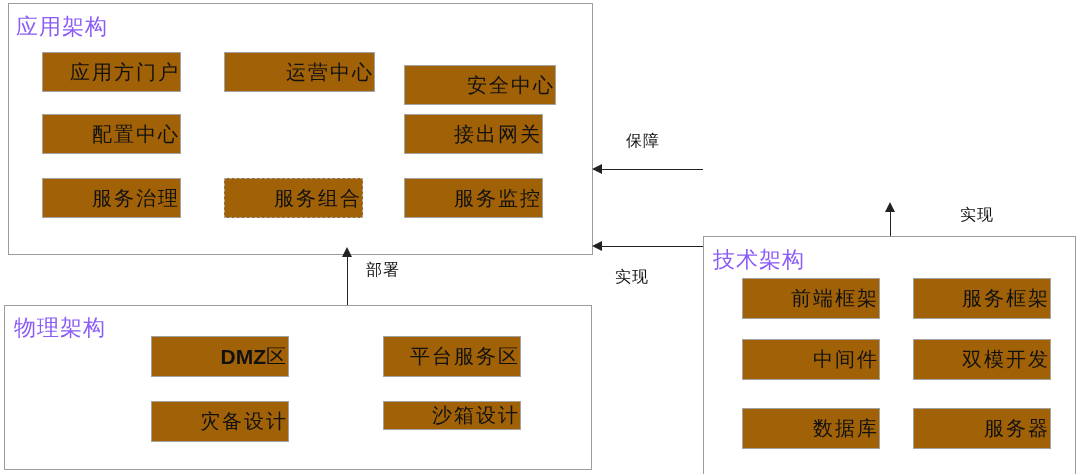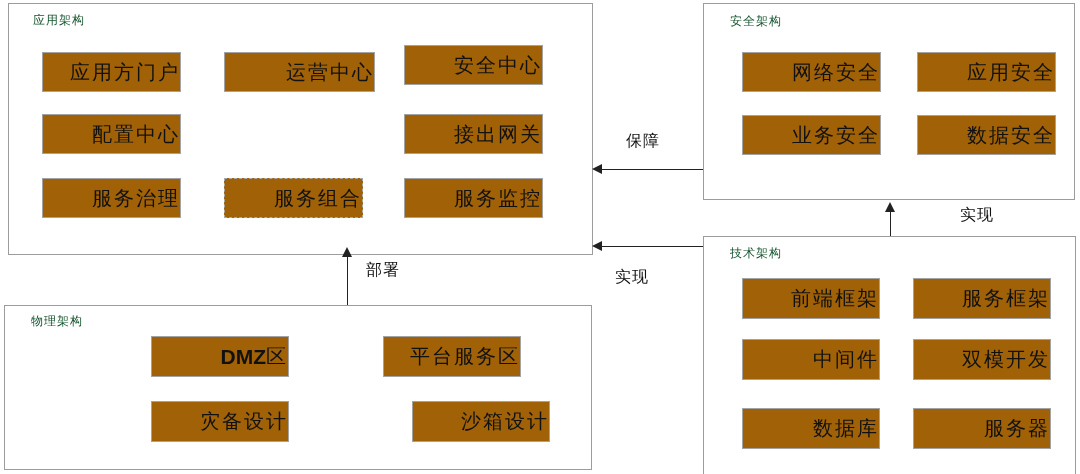--- a/index.html
+++ b/index.html
@@ -6,23 +6,22 @@
   .page {
     position:relative; width:1080px; height:474px; background:#ffffff;
     font-family:"Liberation Serif","DejaVu Serif",serif; color:#111111;
     overflow:hidden;
   }
   .container {
     position:absolute; border:1px solid #9c9c9c; background:#ffffff;
     box-sizing:border-box;
   }
   .container-title {
-    position:absolute; font-size:12px; letter-spacing:1px; color:#14532d;
+    position:absolute; font-size:22px; letter-spacing:1px; color:#8b5cf6;
     white-space:nowrap;
-    margin-left:17px;
   }
   .box {
     position:absolute; border:1px solid #a3a3a3; background:#a16207;
     box-sizing:border-box; display:flex; align-items:center; justify-content:flex-end;
     font-size:20px; letter-spacing:2px; white-space:nowrap; color:#111111;
   }
   .box.dashed { border:1px dashed #ababab; }
   .latin-bold {
     font-family:"Liberation Sans","DejaVu Sans",sans-serif;
     font-weight:bold; letter-spacing:0; font-size:21px;
@@ -51,21 +50,21 @@
 
   <div class="container" style="left:8px; top:3px; width:585px; height:252px;">
     <div class="container-title" style="left:7px; top:8px;">应用架构</div>
 
     <div class="box" style="left:33px; top:48px; width:139px; height:40px;">
       <span>应用方门户</span>
     </div>
     <div class="box" style="left:215px; top:48px; width:151px; height:40px;">
       <span>运营中心</span>
     </div>
-    <div class="box" style="left:395px; top:41px; width:139px; height:40px;padding-left:18px;">
+    <div class="box" style="left:395px; top:61px; width:152px; height:40px;padding-left:18px;">
       <span>安全中心</span>
     </div>
 
     <div class="box" style="left:33px; top:110px; width:139px; height:40px;">
       <span>配置中心</span>
     </div>
     <div class="box" style="left:395px; top:110px; width:139px; height:40px;">
       <span>接出网关</span>
     </div>
 
@@ -73,36 +72,20 @@
       <span>服务治理</span>
     </div>
     <div class="box dashed" style="left:215px; top:174px; width:139px; height:40px;">
       <span>服务组合</span>
     </div>
     <div class="box" style="left:395px; top:174px; width:139px; height:40px;">
       <span>服务监控</span>
     </div>
   </div>
 
-  <div class="container" style="left:703px; top:3px; width:372px; height:197px;">
-    <div class="container-title" style="left:9px; top:9px;">安全架构</div>
-
-    <div class="box" style="left:38px; top:48px; width:139px; height:40px;">
-      <span>网络安全</span>
-    </div>
-    <div class="box" style="left:213px; top:48px; width:139px; height:40px;">
-      <span>应用安全</span>
-    </div>
-    <div class="box" style="left:38px; top:111px; width:139px; height:40px;">
-      <span>业务安全</span>
-    </div>
-    <div class="box" style="left:213px; top:111px; width:139px; height:40px;">
-      <span>数据安全</span>
-    </div>
-  </div>
 
   <div class="container" style="left:703px; top:236px; width:373px; height:282px;">
     <div class="container-title" style="left:9px; top:8px;">技术架构</div>
 
     <div class="box" style="left:38px; top:41px; width:138px; height:41px;">
       <span>前端框架</span>
     </div>
     <div class="box" style="left:209px; top:41px; width:138px; height:41px;">
       <span>服务框架</span>
     </div>
@@ -126,21 +109,21 @@
     <div class="box" style="left:146px; top:30px; width:138px; height:41px;">
       <span class="latin-bold">DMZ</span>
         <span>区</span>
     </div>
     <div class="box" style="left:378px; top:30px; width:138px; height:41px;">
       <span>平台服务区</span>
     </div>
     <div class="box" style="left:146px; top:95px; width:138px; height:41px;">
       <span>灾备设计</span>
     </div>
-    <div class="box" style="left:378px; top:95px; width:138px; height:41px;margin-left:29px;">
+    <div class="box" style="left:378px; top:95px; width:138px; height:29px;">
       <span>沙箱设计</span>
     </div>
   </div>
 
   <div class="hline" style="left:600px; top:169px; width:103px;"></div>
   <div class="arrowhead-left" style="left:592px; top:164px;"></div>
   <div class="arrow-label" style="left:626px; top:131px;">保障</div>
 
   <div class="hline" style="left:600px; top:246px; width:103px;"></div>
   <div class="arrowhead-left" style="left:592px; top:241px;"></div>

